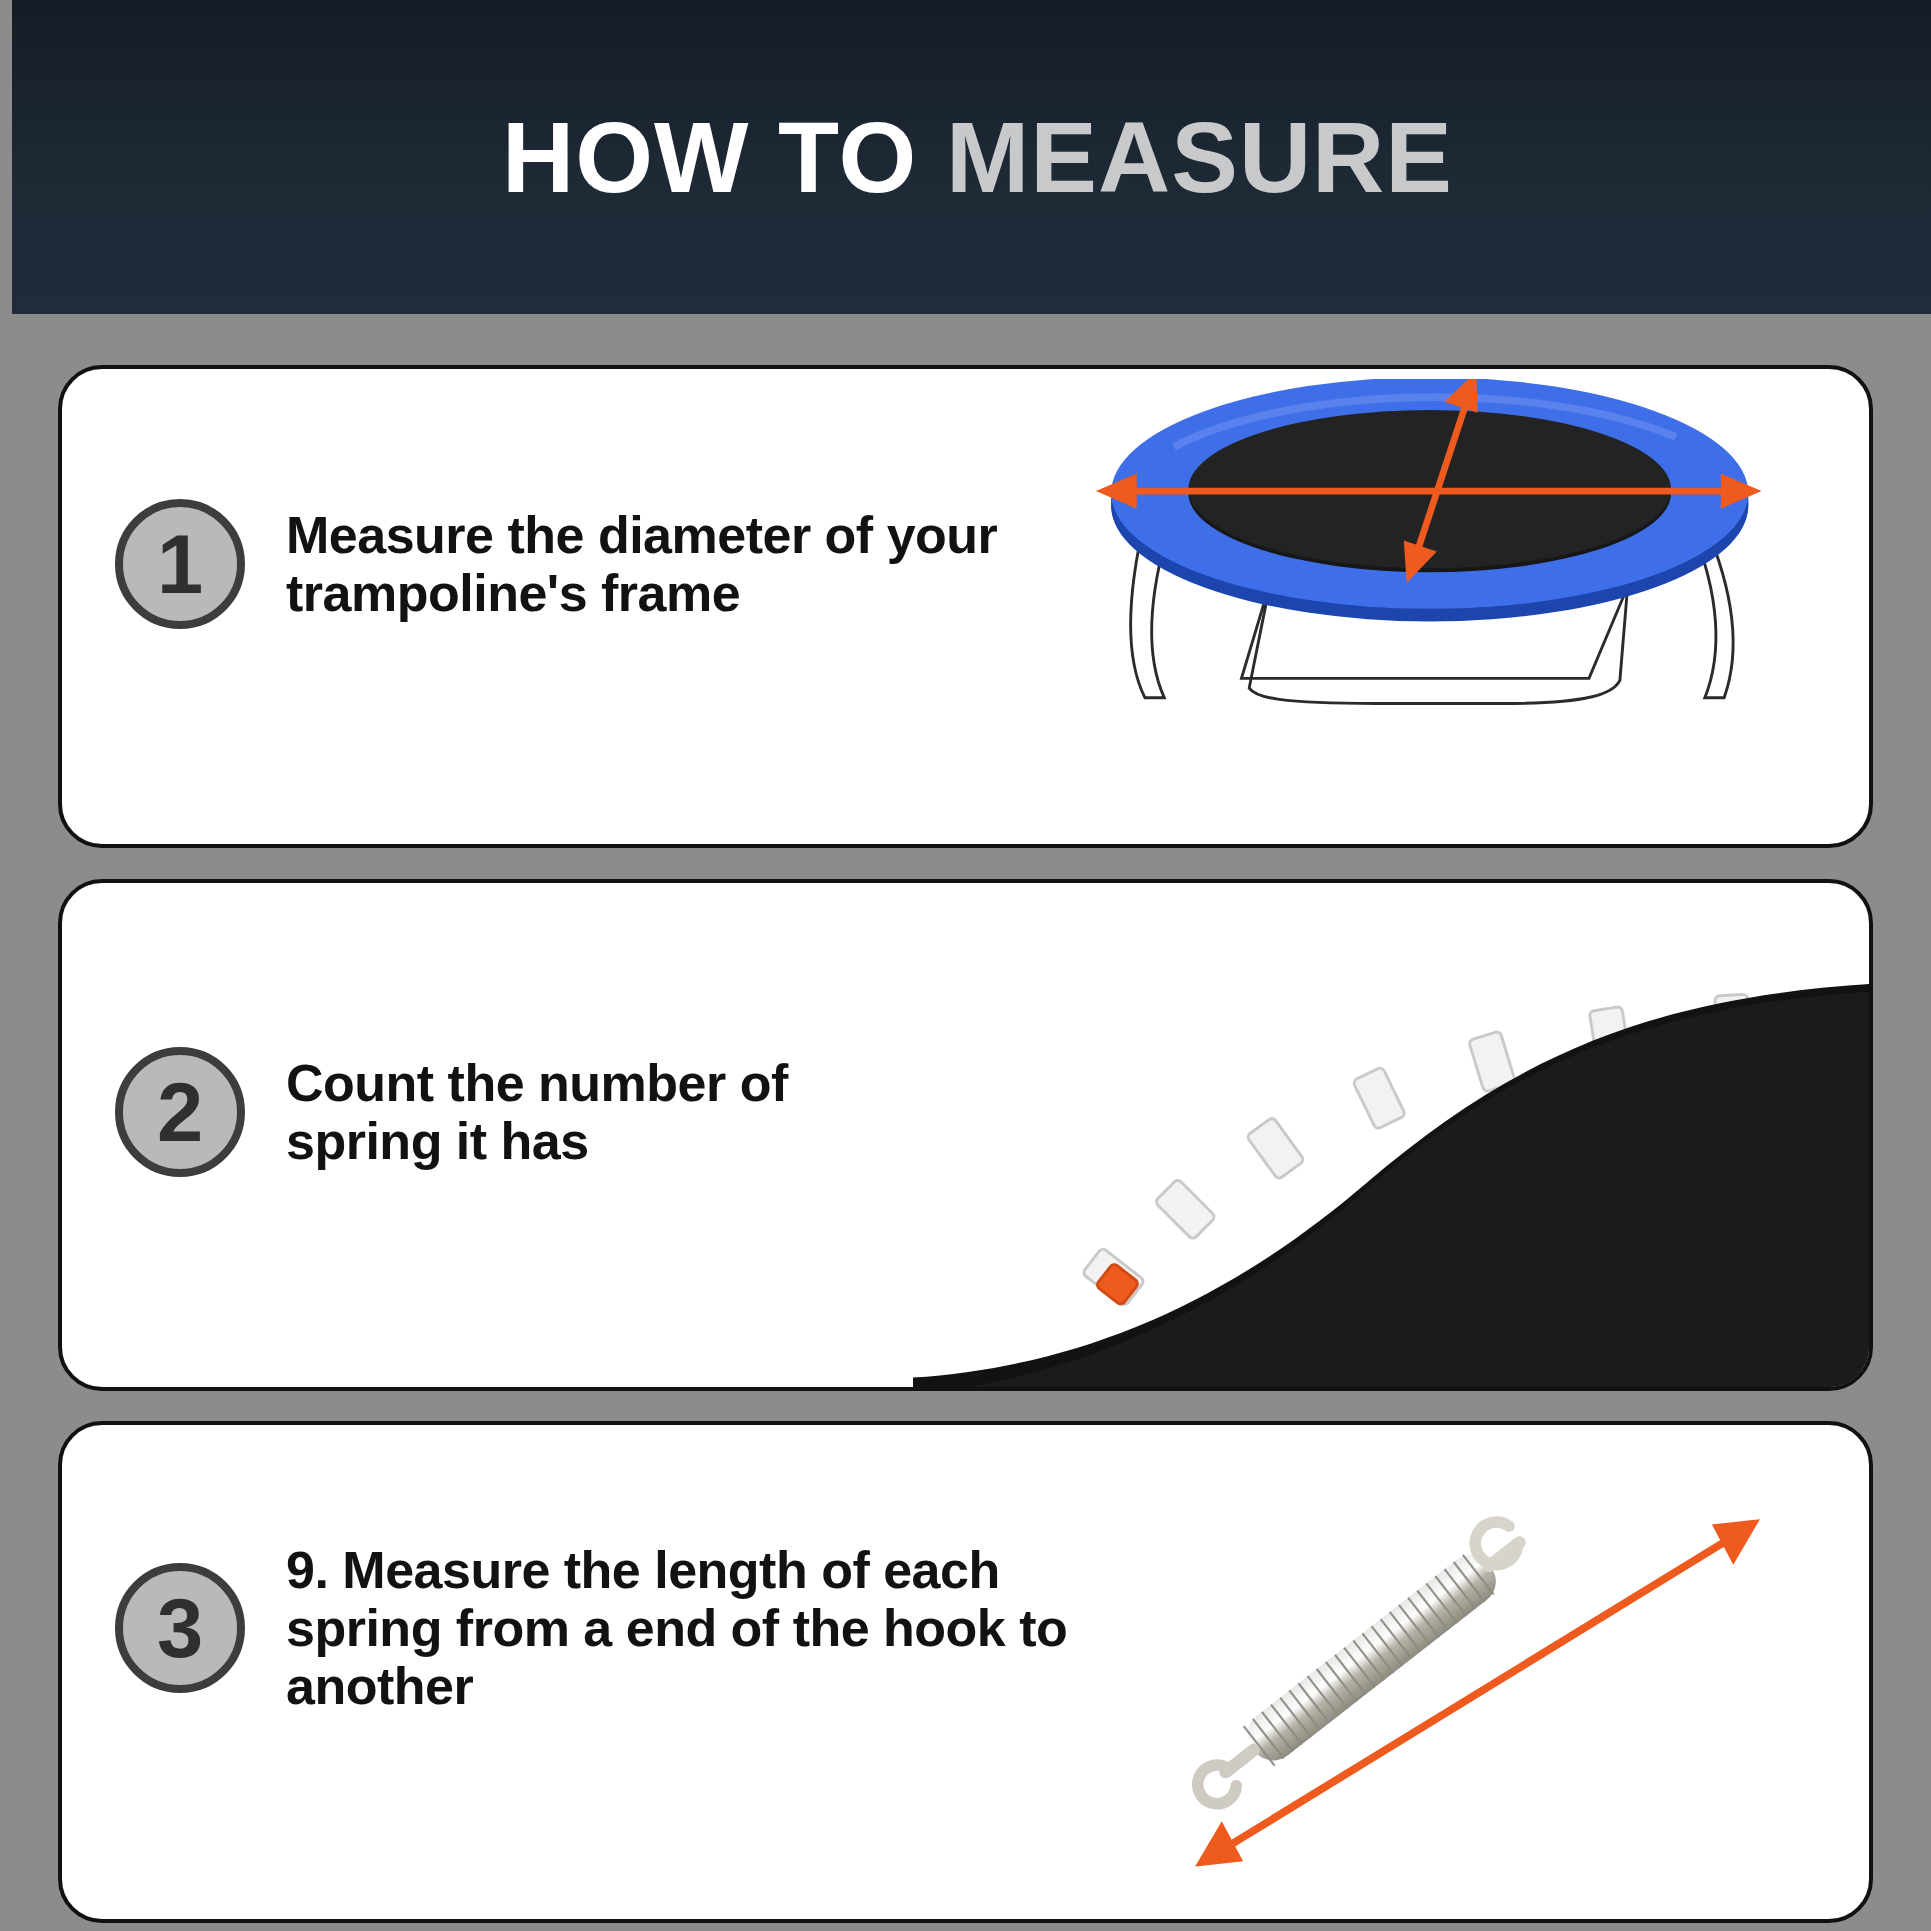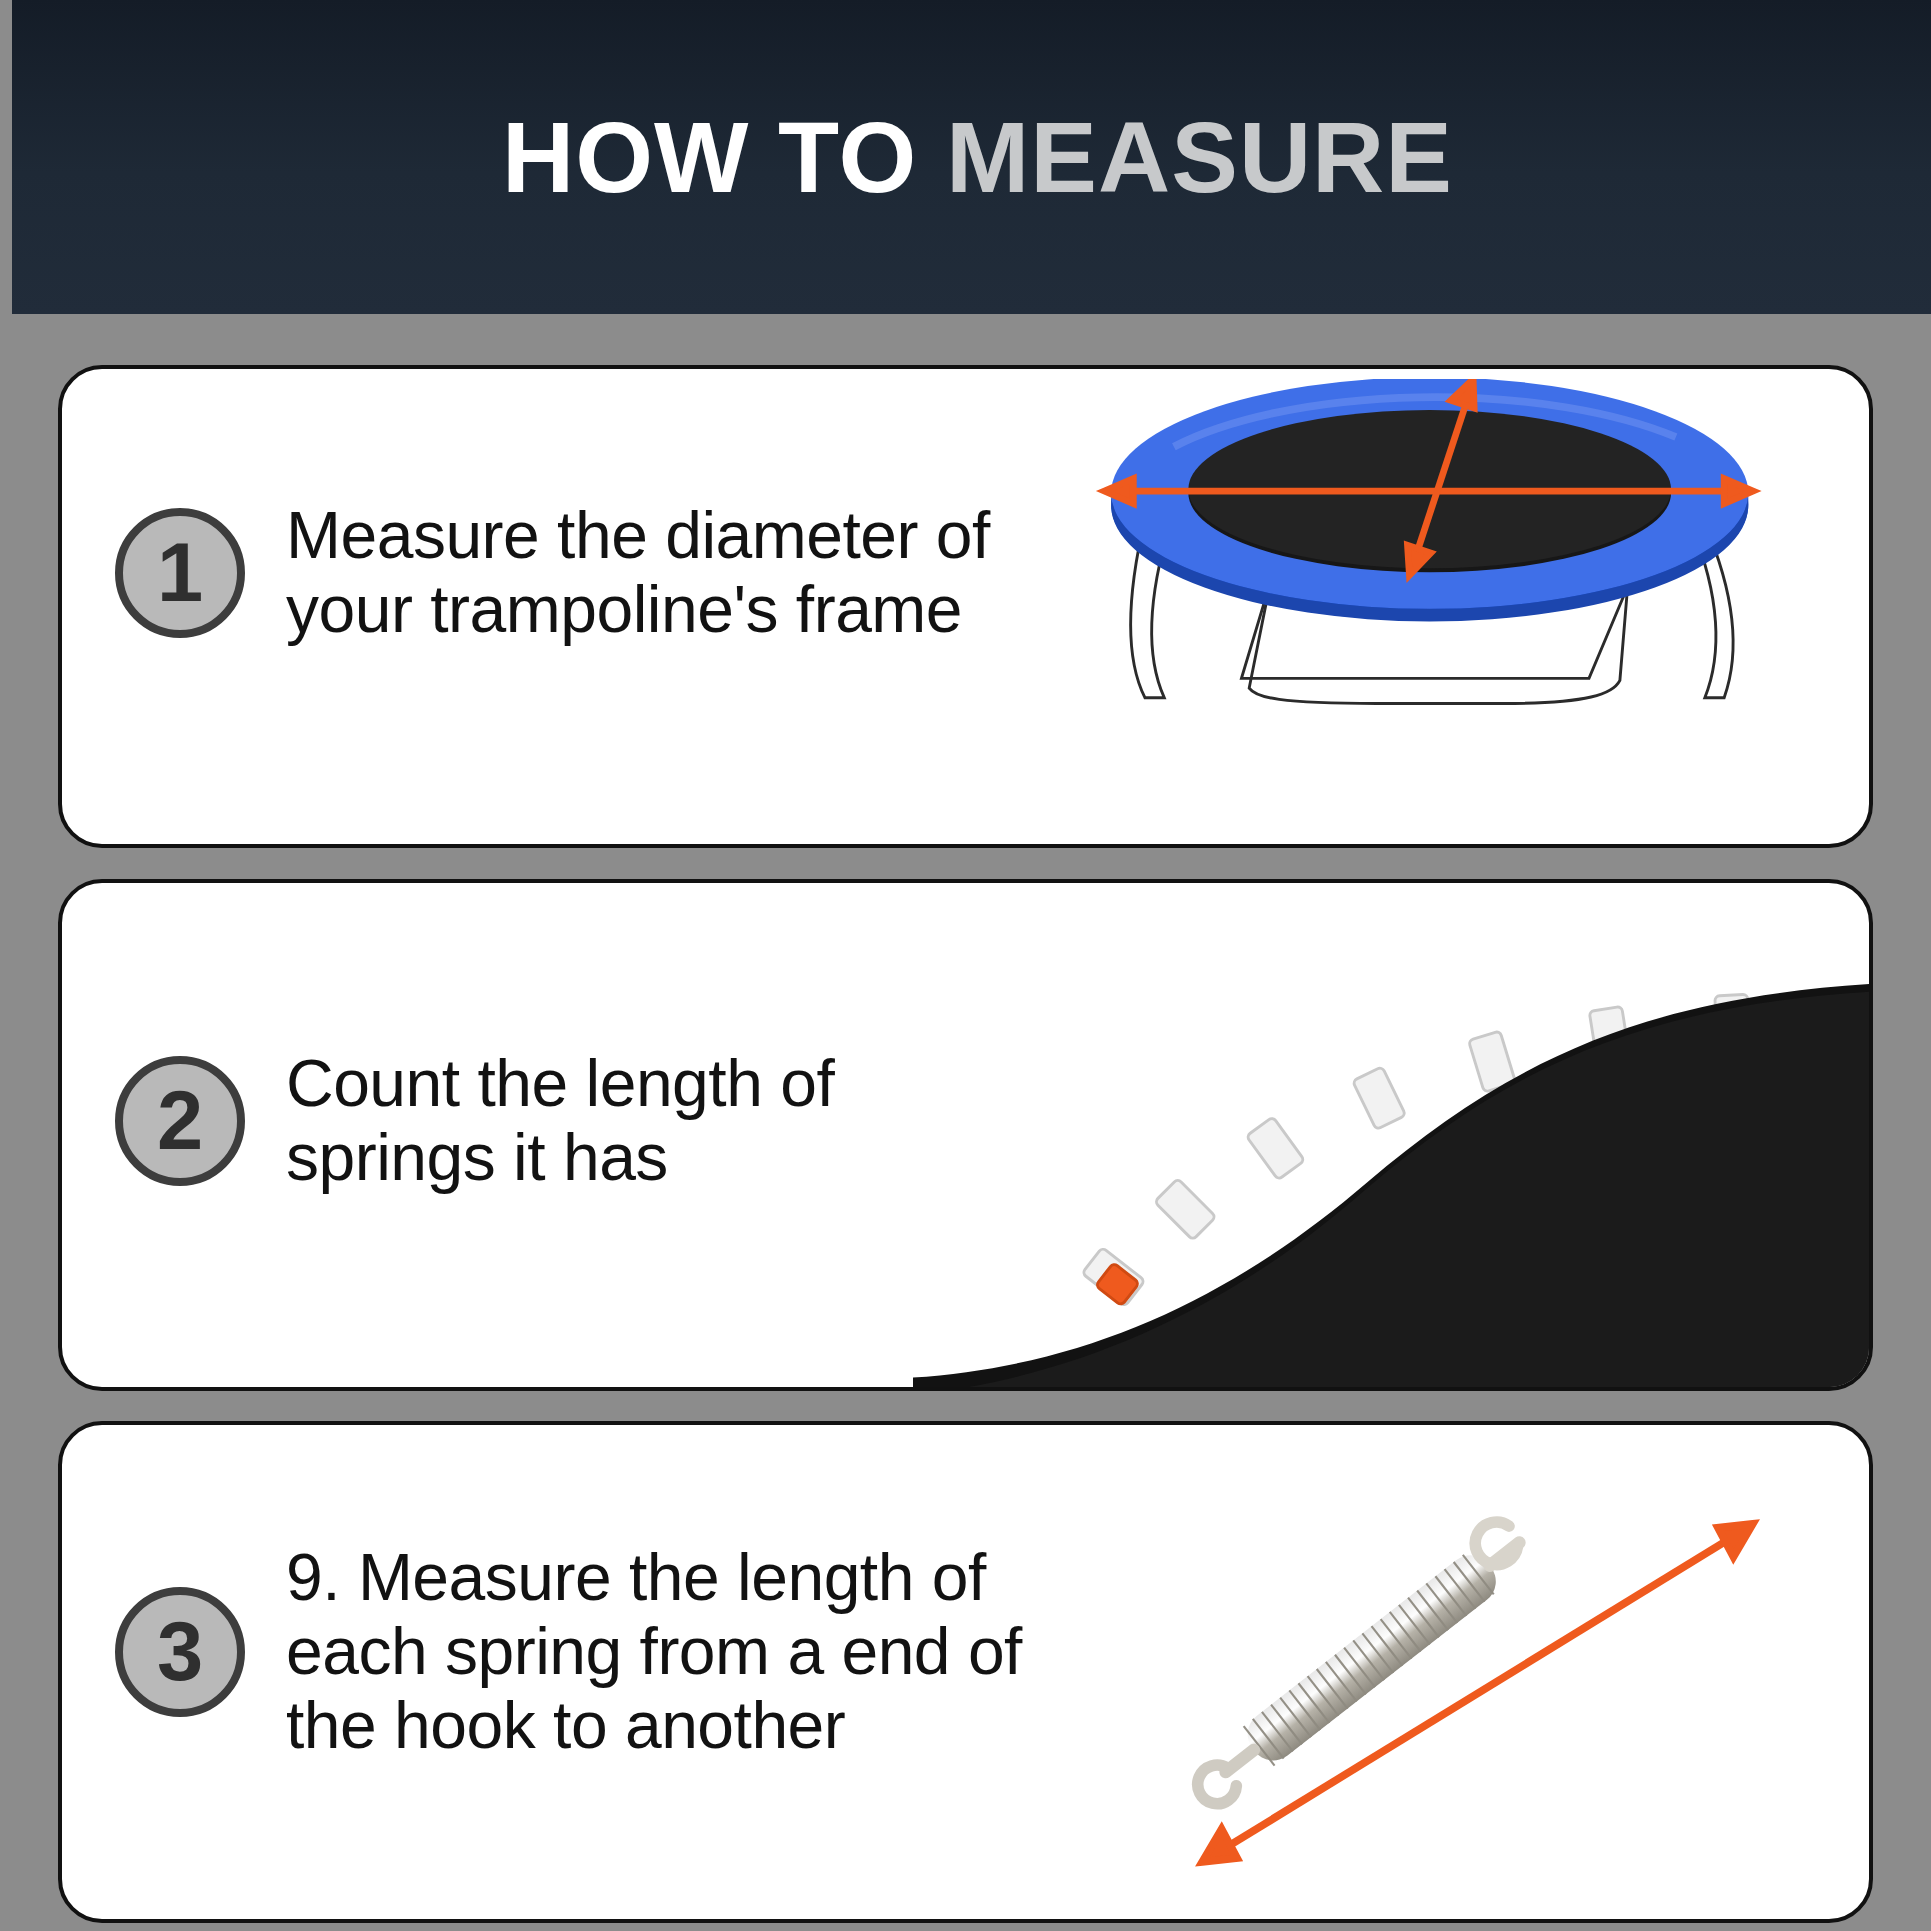--- a/index.html
+++ b/index.html
@@ -72,22 +72,22 @@
     font-size: 83px;
     font-weight: bold;
     display: flex;
     align-items: center;
     justify-content: center;
     box-sizing: border-box;
     line-height: 1;
   }
   .step-text {
     margin-left: 41px;
-    font-size: 66px;
-    font-weight: normal;
+    font-size: 52px;
+    font-weight: bold;
     color: #121212;
     line-height: 1.12;
     letter-spacing: -0.5px;
   }
   #row-1 { top: 130px; }
   #row-2 { top: 164px; }
   #row-3 { top: 116px; }
 
   .art { position: absolute; }
 
@@ -176,21 +176,21 @@
           <rect x="2" y="20" width="30" height="34" rx="5" fill="#ef5a1e" stroke="#d04a12" stroke-width="3"></rect>
         </g>
 
         <path d="M0 530 L0 512 C180 500 330 430 470 310 C620 182 760 118 1000 104 L1000 530 Z" fill="#121212"></path>
         <path d="M0 530 C170 512 330 440 470 316 C620 188 760 126 1000 112 L1000 530 Z" fill="#1b1b1b"></path>
       </svg>
     </div>
 
     <div class="step-row" id="row-2">
       <div class="num-circle">2</div>
-      <div class="step-text" style="max-width:657px;">Count the length of springs it has</div>
+      <div class="step-text" style="max-width:657px;">Count the number of spring it has</div>
     </div>
   </div>
 
   <div class="card" id="card-3">
     <div class="step-row" id="row-3">
       <div class="num-circle">3</div>
       <div class="step-text" style="max-width:811px;">9. Measure the length of each spring from a end of the hook to another</div>
     </div>
 
     <div class="art" id="art-3">

